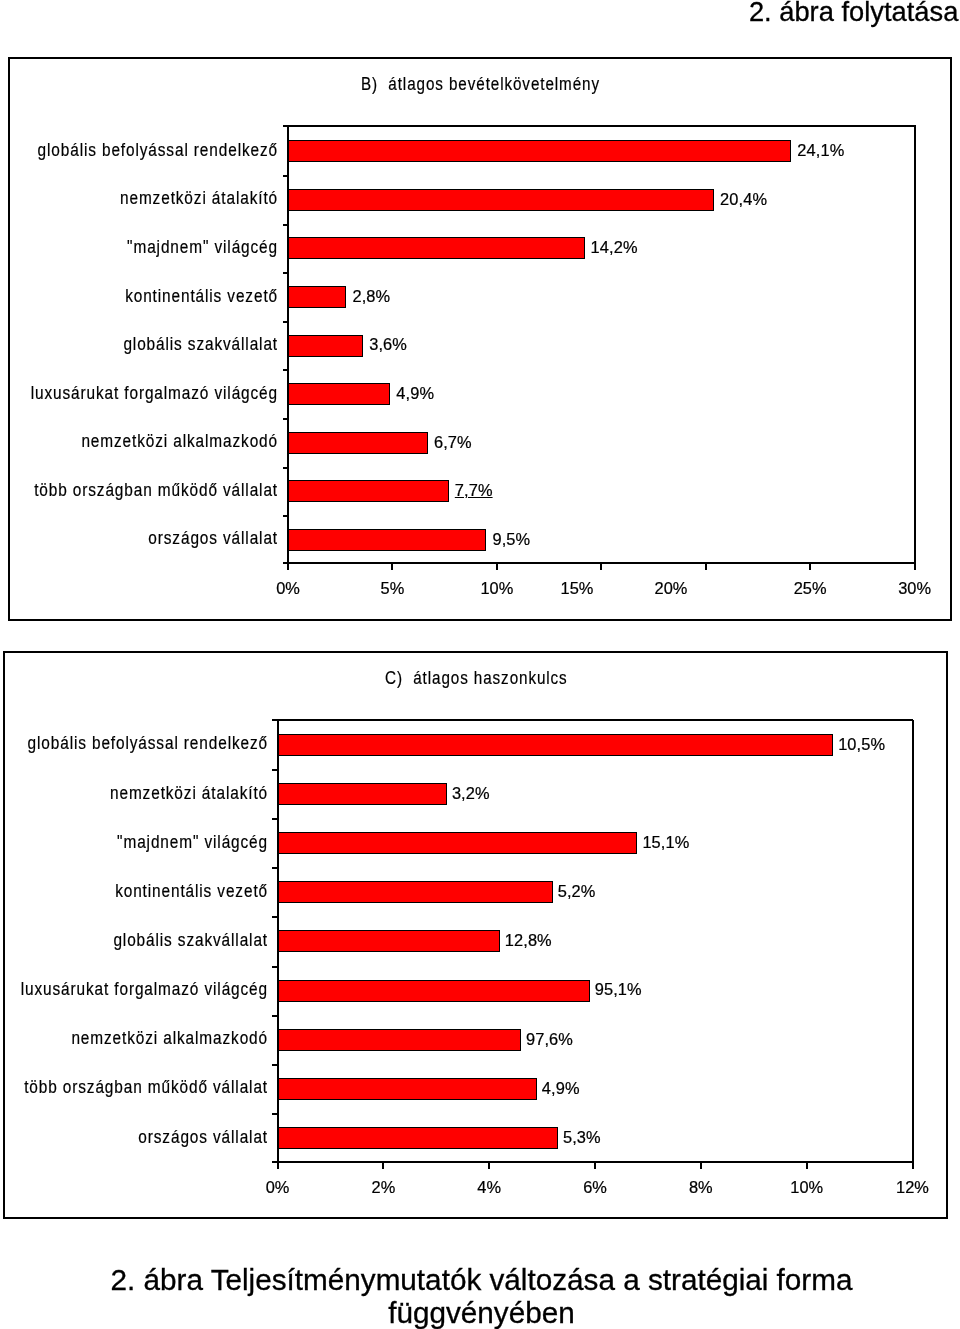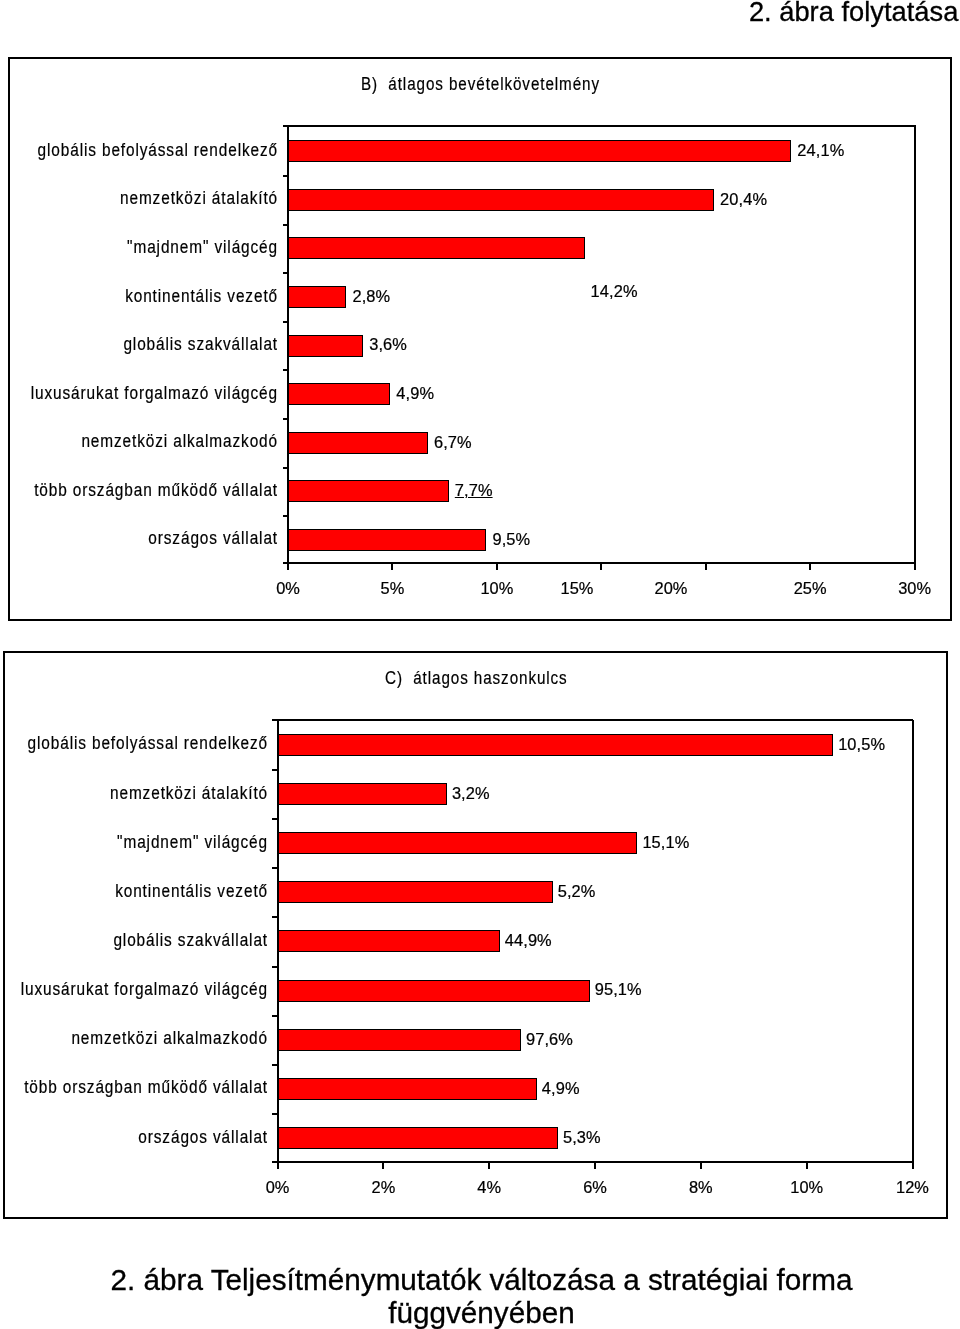--- a/index.html
+++ b/index.html
@@ -44,21 +44,21 @@
 </div>
 
 <div class="bar" style="left: 288px; top: 140.336px; width: 503.369px; height: 22px; background: rgb(255, 0, 0); border-color: rgb(0, 0, 0);"></div>
 <div class="cat-label" style="left: -122px; width: 400px; top: 138.836px; height: 22px; line-height: 22px;">globális befolyással rendelkező</div>
 <div class="val-label" style="left: 797.369px; top: 139.136px; height: 22px; line-height: 22px;">24,1%</div>
 <div class="bar" style="left: 288px; top: 188.908px; width: 426.088px; height: 22px; background: rgb(255, 0, 0); border-color: rgb(0, 0, 0);"></div>
 <div class="cat-label" style="left: -122px; width: 400px; top: 187.408px; height: 22px; line-height: 22px;">nemzetközi átalakító</div>
 <div class="val-label" style="left: 720.088px; top: 187.708px; height: 22px; line-height: 22px;">20,4%</div>
 <div class="bar" style="left: 288px; top: 237.481px; width: 296.591px; height: 22px; background: rgb(255, 0, 0); border-color: rgb(0, 0, 0);"></div>
 <div class="cat-label" style="left: -122px; width: 400px; top: 235.981px; height: 22px; line-height: 22px;">"majdnem" világcég</div>
-<div class="val-label" style="left: 590.591px; top: 236.281px; height: 22px; line-height: 22px; margin-top: 44px;">14,2%</div>
+<div class="val-label" style="left: 590.591px; top: 236.281px; height: 22px; line-height: 22px;">14,2%</div>
 <div class="bar" style="left: 288px; top: 286.053px; width: 58.4827px; height: 22px; background: rgb(255, 0, 0); border-color: rgb(0, 0, 0);"></div>
 <div class="cat-label" style="left: -122px; width: 400px; top: 284.553px; height: 22px; line-height: 22px;">kontinentális vezető</div>
 <div class="val-label" style="left: 352.483px; top: 284.853px; height: 22px; line-height: 22px;">2,8%</div>
 <div class="bar" style="left: 288px; top: 334.625px; width: 75.192px; height: 22px; background: rgb(255, 0, 0); border-color: rgb(0, 0, 0);"></div>
 <div class="cat-label" style="left: -122px; width: 400px; top: 333.125px; height: 22px; line-height: 22px;">globális szakvállalat</div>
 <div class="val-label" style="left: 369.192px; top: 333.425px; height: 22px; line-height: 22px;">3,6%</div>
 <div class="bar" style="left: 288px; top: 383.197px; width: 102.345px; height: 22px; background: rgb(255, 0, 0); border-color: rgb(0, 0, 0);"></div>
 <div class="cat-label" style="left: -122px; width: 400px; top: 381.697px; height: 22px; line-height: 22px;">luxusárukat forgalmazó világcég</div>
 <div class="val-label" style="left: 396.345px; top: 381.997px; height: 22px; line-height: 22px;">4,9%</div>
 <div class="bar" style="left: 288px; top: 431.769px; width: 139.941px; height: 22px; background: rgb(255, 0, 0); border-color: rgb(0, 0, 0);"></div>
@@ -104,21 +104,21 @@
 <div class="cat-label" style="left: -132px; width: 400px; top: 781.517px; height: 22px; line-height: 22px;">nemzetközi átalakító</div>
 <div class="val-label" style="left: 451.907px; top: 781.817px; height: 22px; line-height: 22px;">3,2%</div>
 <div class="bar" style="left: 277.6px; top: 832.161px; width: 359.777px; height: 22px; background: rgb(255, 0, 0); border-color: rgb(0, 0, 0);"></div>
 <div class="cat-label" style="left: -132px; width: 400px; top: 830.661px; height: 22px; line-height: 22px;">"majdnem" világcég</div>
 <div class="val-label" style="left: 642.377px; top: 830.961px; height: 22px; line-height: 22px;">15,1%</div>
 <div class="bar" style="left: 277.6px; top: 881.306px; width: 275.123px; height: 22px; background: rgb(255, 0, 0); border-color: rgb(0, 0, 0);"></div>
 <div class="cat-label" style="left: -132px; width: 400px; top: 879.806px; height: 22px; line-height: 22px;">kontinentális vezető</div>
 <div class="val-label" style="left: 557.723px; top: 880.106px; height: 22px; line-height: 22px;">5,2%</div>
 <div class="bar" style="left: 277.6px; top: 930.45px; width: 222.215px; height: 22px; background: rgb(255, 0, 0); border-color: rgb(0, 0, 0);"></div>
 <div class="cat-label" style="left: -132px; width: 400px; top: 928.95px; height: 22px; line-height: 22px;">globális szakvállalat</div>
-<div class="val-label" style="left: 504.815px; top: 929.25px; height: 22px; line-height: 22px;">44,9%</div>
+<div class="val-label" style="left: 504.815px; top: 929.25px; height: 22px; line-height: 22px;">12,8%</div>
 <div class="bar" style="left: 277.6px; top: 979.594px; width: 312.159px; height: 22px; background: rgb(255, 0, 0); border-color: rgb(0, 0, 0);"></div>
 <div class="cat-label" style="left: -132px; width: 400px; top: 978.094px; height: 22px; line-height: 22px;">luxusárukat forgalmazó világcég</div>
 <div class="val-label" style="left: 594.759px; top: 978.394px; height: 22px; line-height: 22px;">95,1%</div>
 <div class="bar" style="left: 277.6px; top: 1028.74px; width: 243.378px; height: 22px; background: rgb(255, 0, 0); border-color: rgb(0, 0, 0);"></div>
 <div class="cat-label" style="left: -132px; width: 400px; top: 1027.24px; height: 22px; line-height: 22px;">nemzetközi alkalmazkodó</div>
 <div class="val-label" style="left: 525.978px; top: 1027.54px; height: 22px; line-height: 22px;">97,6%</div>
 <div class="bar" style="left: 277.6px; top: 1077.88px; width: 259.251px; height: 22px; background: rgb(255, 0, 0); border-color: rgb(0, 0, 0);"></div>
 <div class="cat-label" style="left: -132px; width: 400px; top: 1076.38px; height: 22px; line-height: 22px;">több országban működő vállalat</div>
 <div class="val-label" style="left: 541.851px; top: 1076.68px; height: 22px; line-height: 22px;">4,9%</div>
 <div class="bar" style="left: 277.6px; top: 1127.03px; width: 280.414px; height: 22px; background: rgb(255, 0, 0); border-color: rgb(0, 0, 0);"></div>

